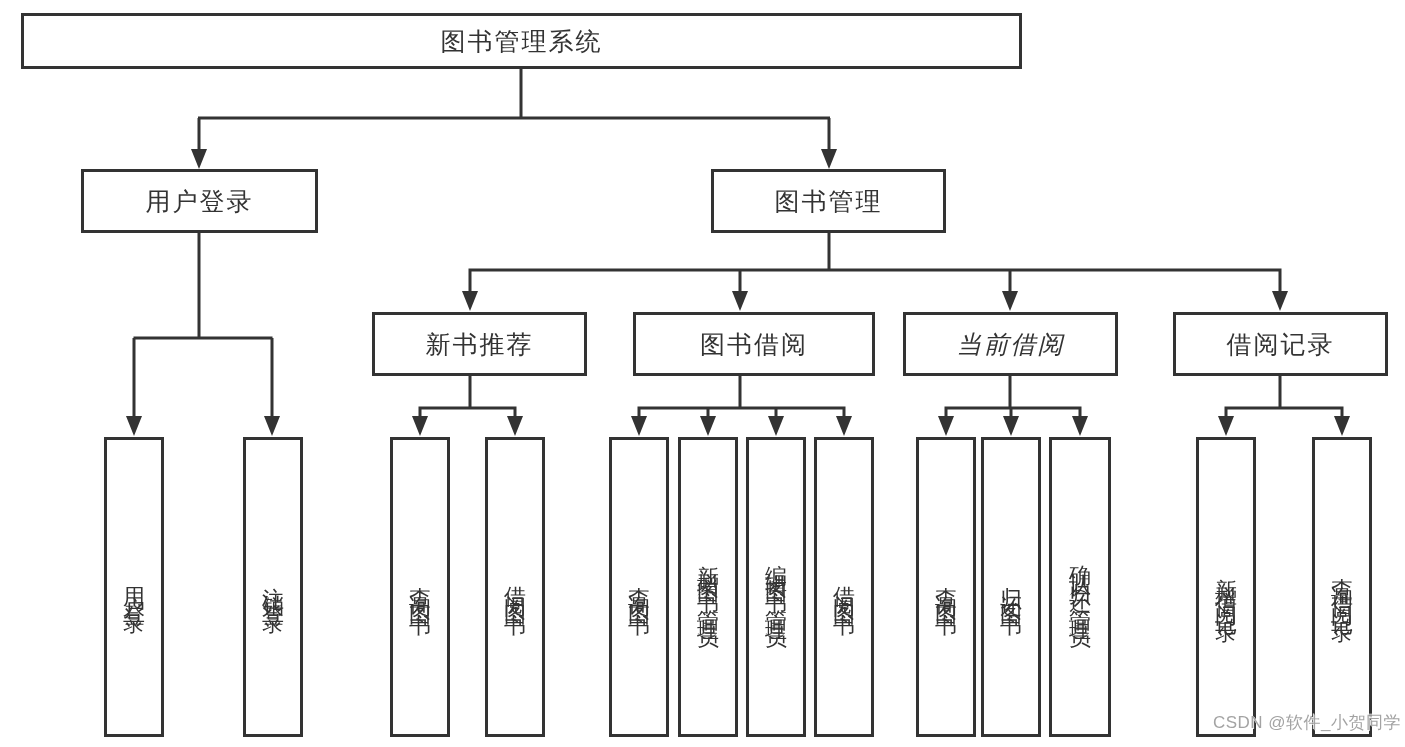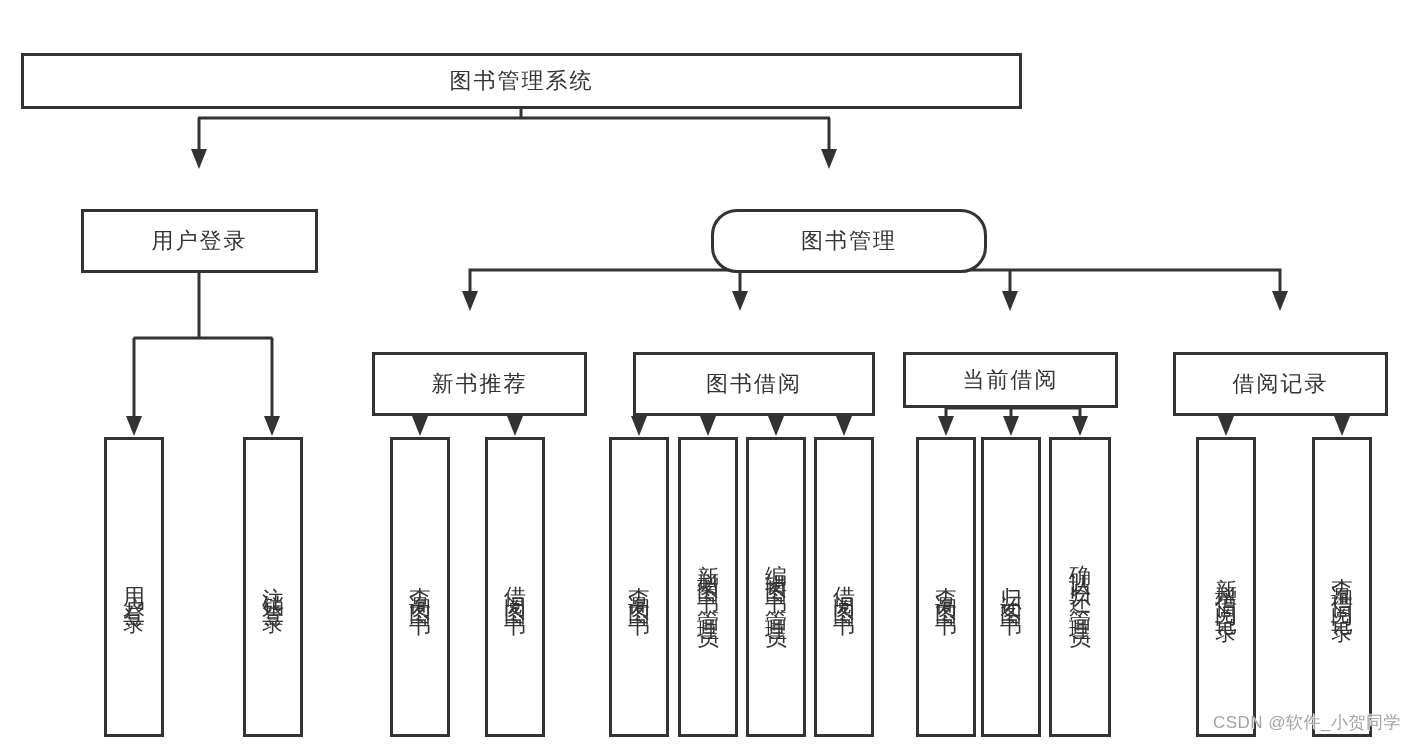--- a/index.html
+++ b/index.html
@@ -27,23 +27,22 @@
     box-sizing: border-box;
     border: 3px solid #333333;
     background: #ffffff;
     color: #333333;
     display: flex;
     align-items: center;
     justify-content: center;
     text-align: center;
   }
   .h-node {
-    font-size: 22px;
+    font-size: 25px;
     letter-spacing: 2px;
-    margin-top: 40px;
   }
   .v-node {
     writing-mode: vertical-rl;
     font-size: 22px;
     letter-spacing: 9px;
     line-height: 1.1;
   }
   .watermark {
     position: absolute;
     right: 4px;
@@ -90,25 +89,25 @@
       <polygon points="1003,416 1019,416 1011,436"></polygon>
       <polygon points="1072,416 1088,416 1080,436"></polygon>
       <polygon points="1218,416 1234,416 1226,436"></polygon>
       <polygon points="1334,416 1350,416 1342,436"></polygon>
     </g>
   </svg>
 
   <div class="node h-node" style="left:21px; top:13px; width:1001px; height:56px;">图书管理系统</div>
 
   <div class="node h-node" style="left:81px; top:169px; width:237px; height:64px;">用户登录</div>
-  <div class="node h-node" style="left:711px; top:169px; width:276px; height:64px;border-radius:26px;">图书管理</div>
+  <div class="node h-node" style="left:711px; top:169px; width:235px; height:64px;">图书管理</div>
 
   <div class="node h-node" style="left:372px; top:312px; width:215px; height:64px;">新书推荐</div>
   <div class="node h-node" style="left:633px; top:312px; width:242px; height:64px;">图书借阅</div>
-  <div class="node h-node" style="left:903px; top:312px; width:215px; height:56px;">当前借阅</div>
+  <div class="node h-node" style="left:903px; top:312px; width:215px; height:64px;font-style:italic;">当前借阅</div>
   <div class="node h-node" style="left:1173px; top:312px; width:215px; height:64px;">借阅记录</div>
 
   <div class="node v-node" style="left:104px; top:437px; width:60px; height:300px;">用户登录</div>
   <div class="node v-node" style="left:243px; top:437px; width:60px; height:300px;">注销登录</div>
 
   <div class="node v-node" style="left:390px; top:437px; width:60px; height:300px;">查询图书</div>
   <div class="node v-node" style="left:485px; top:437px; width:60px; height:300px;">借阅图书</div>
 
   <div class="node v-node" style="left:609px; top:437px; width:60px; height:300px;">查询图书</div>
   <div class="node v-node" style="left:678px; top:437px; width:60px; height:300px;">新增图书（管理员）</div>

